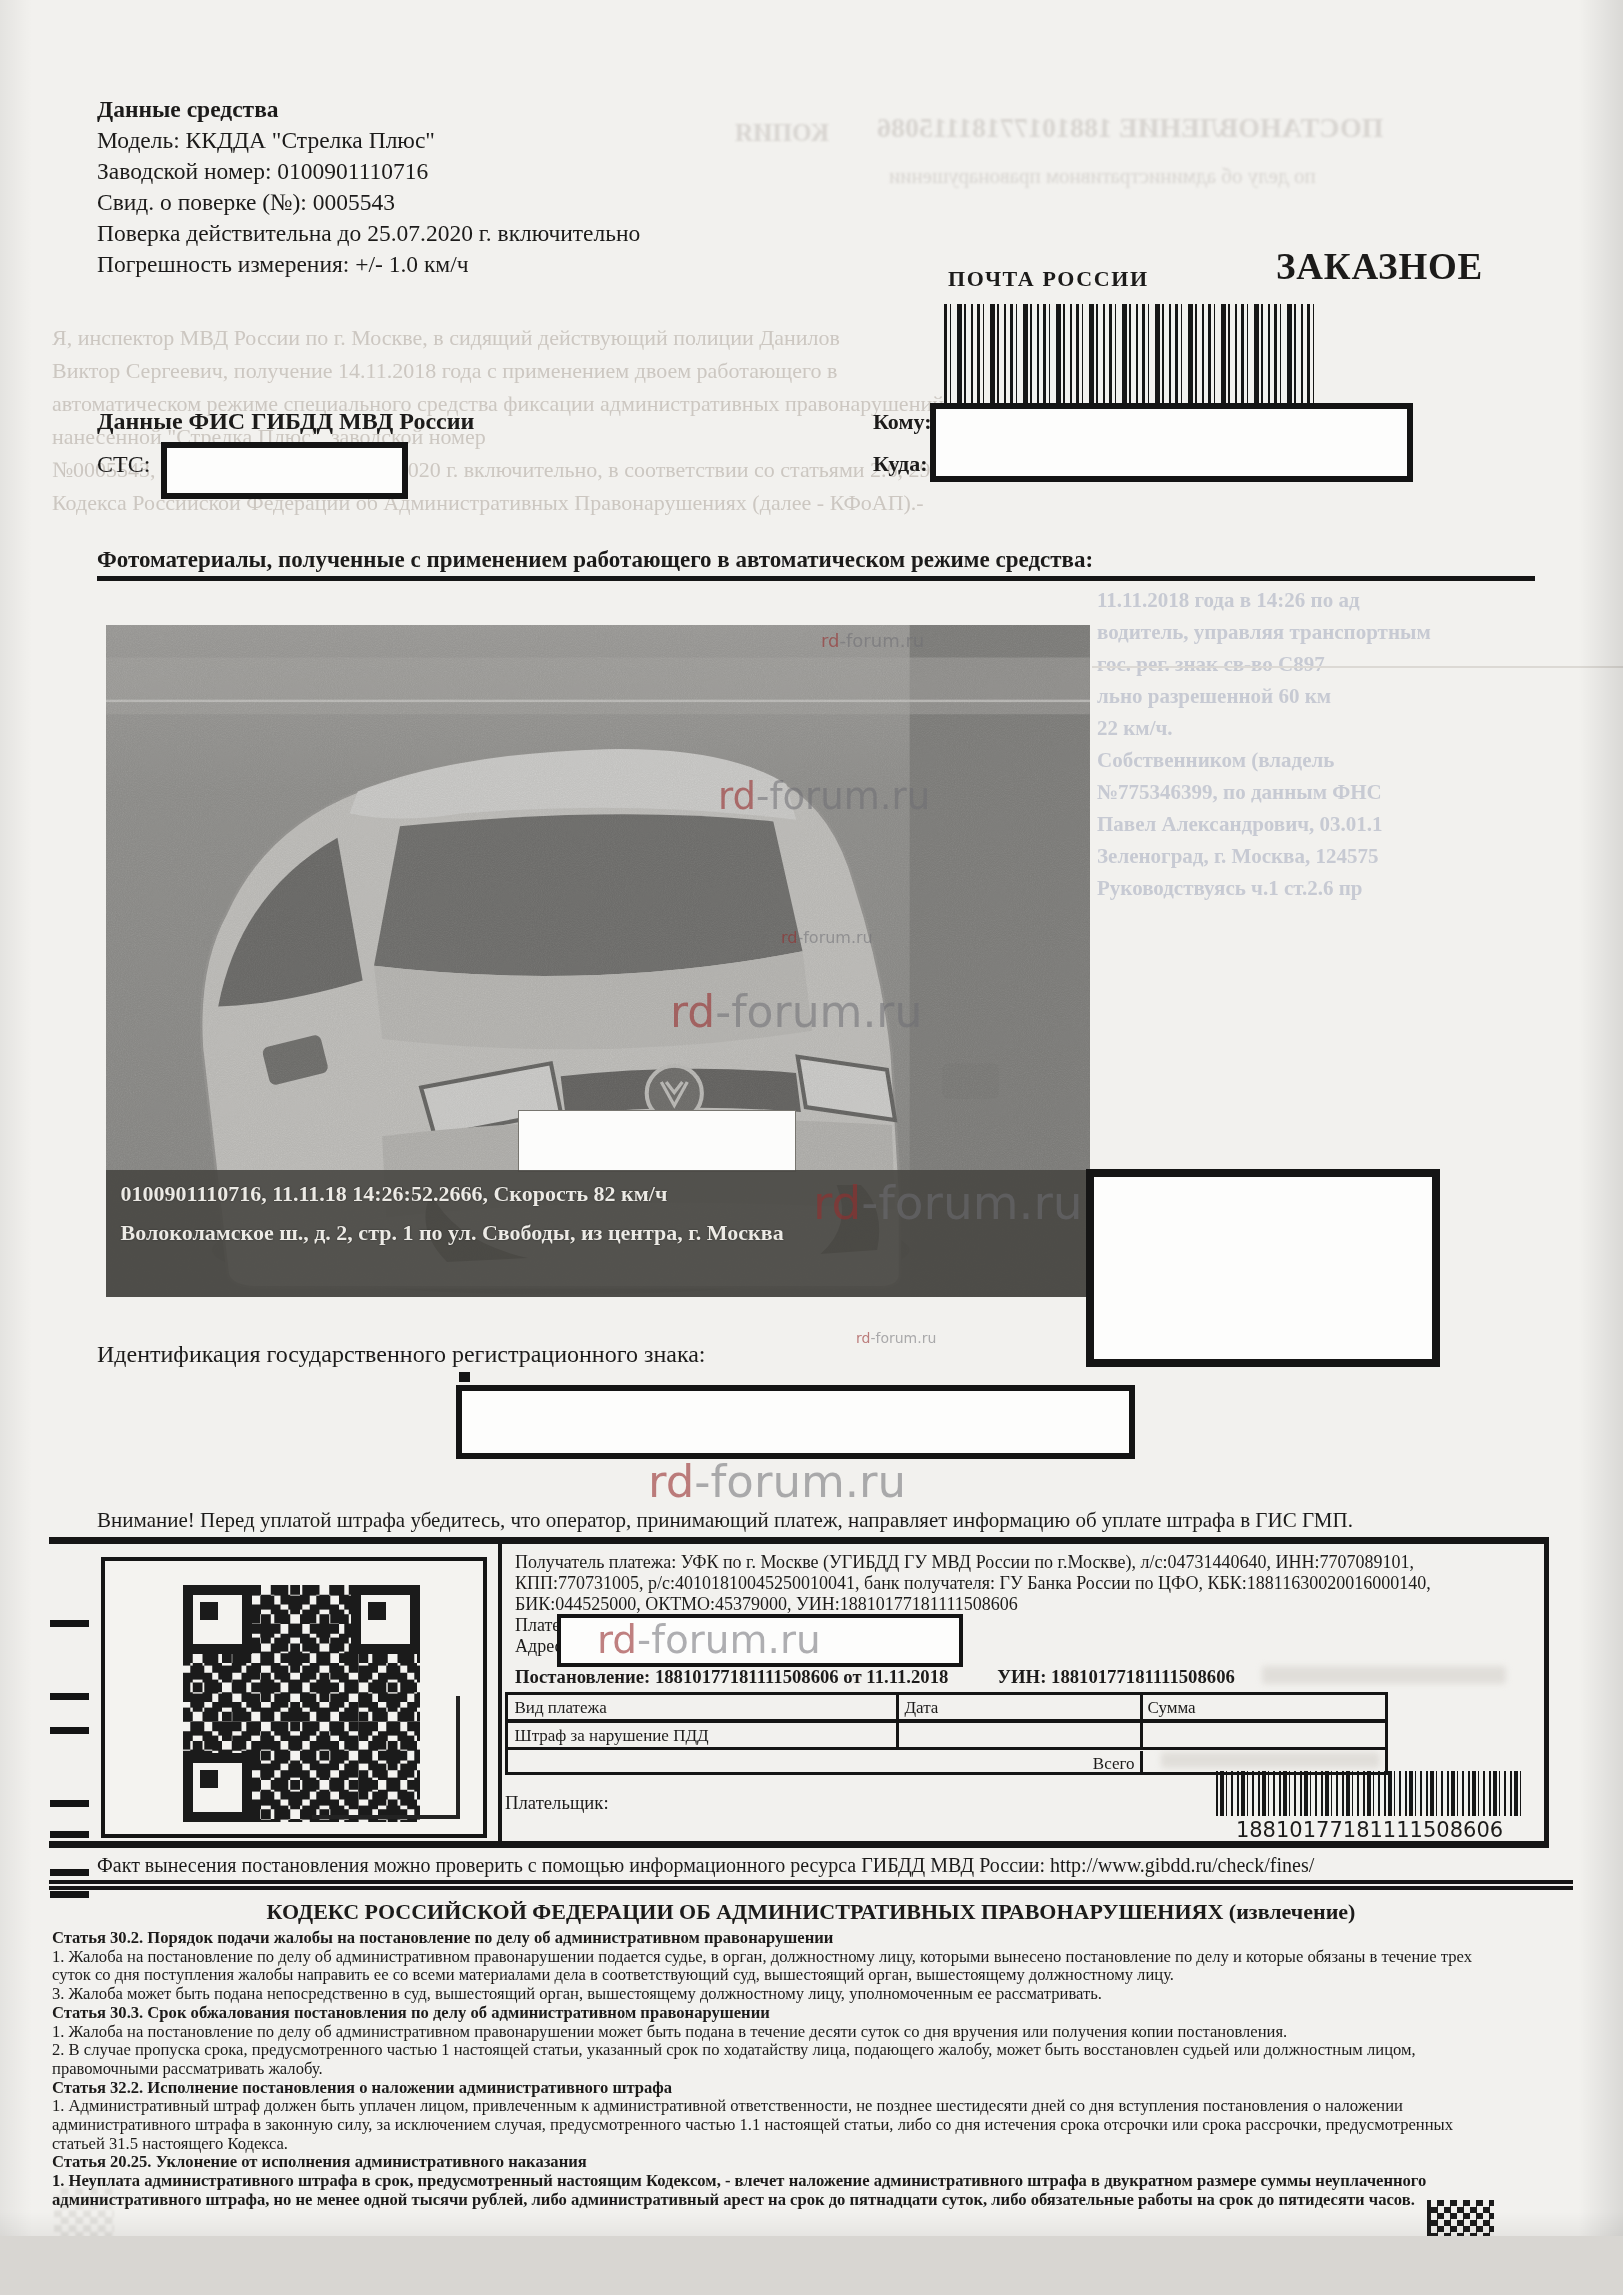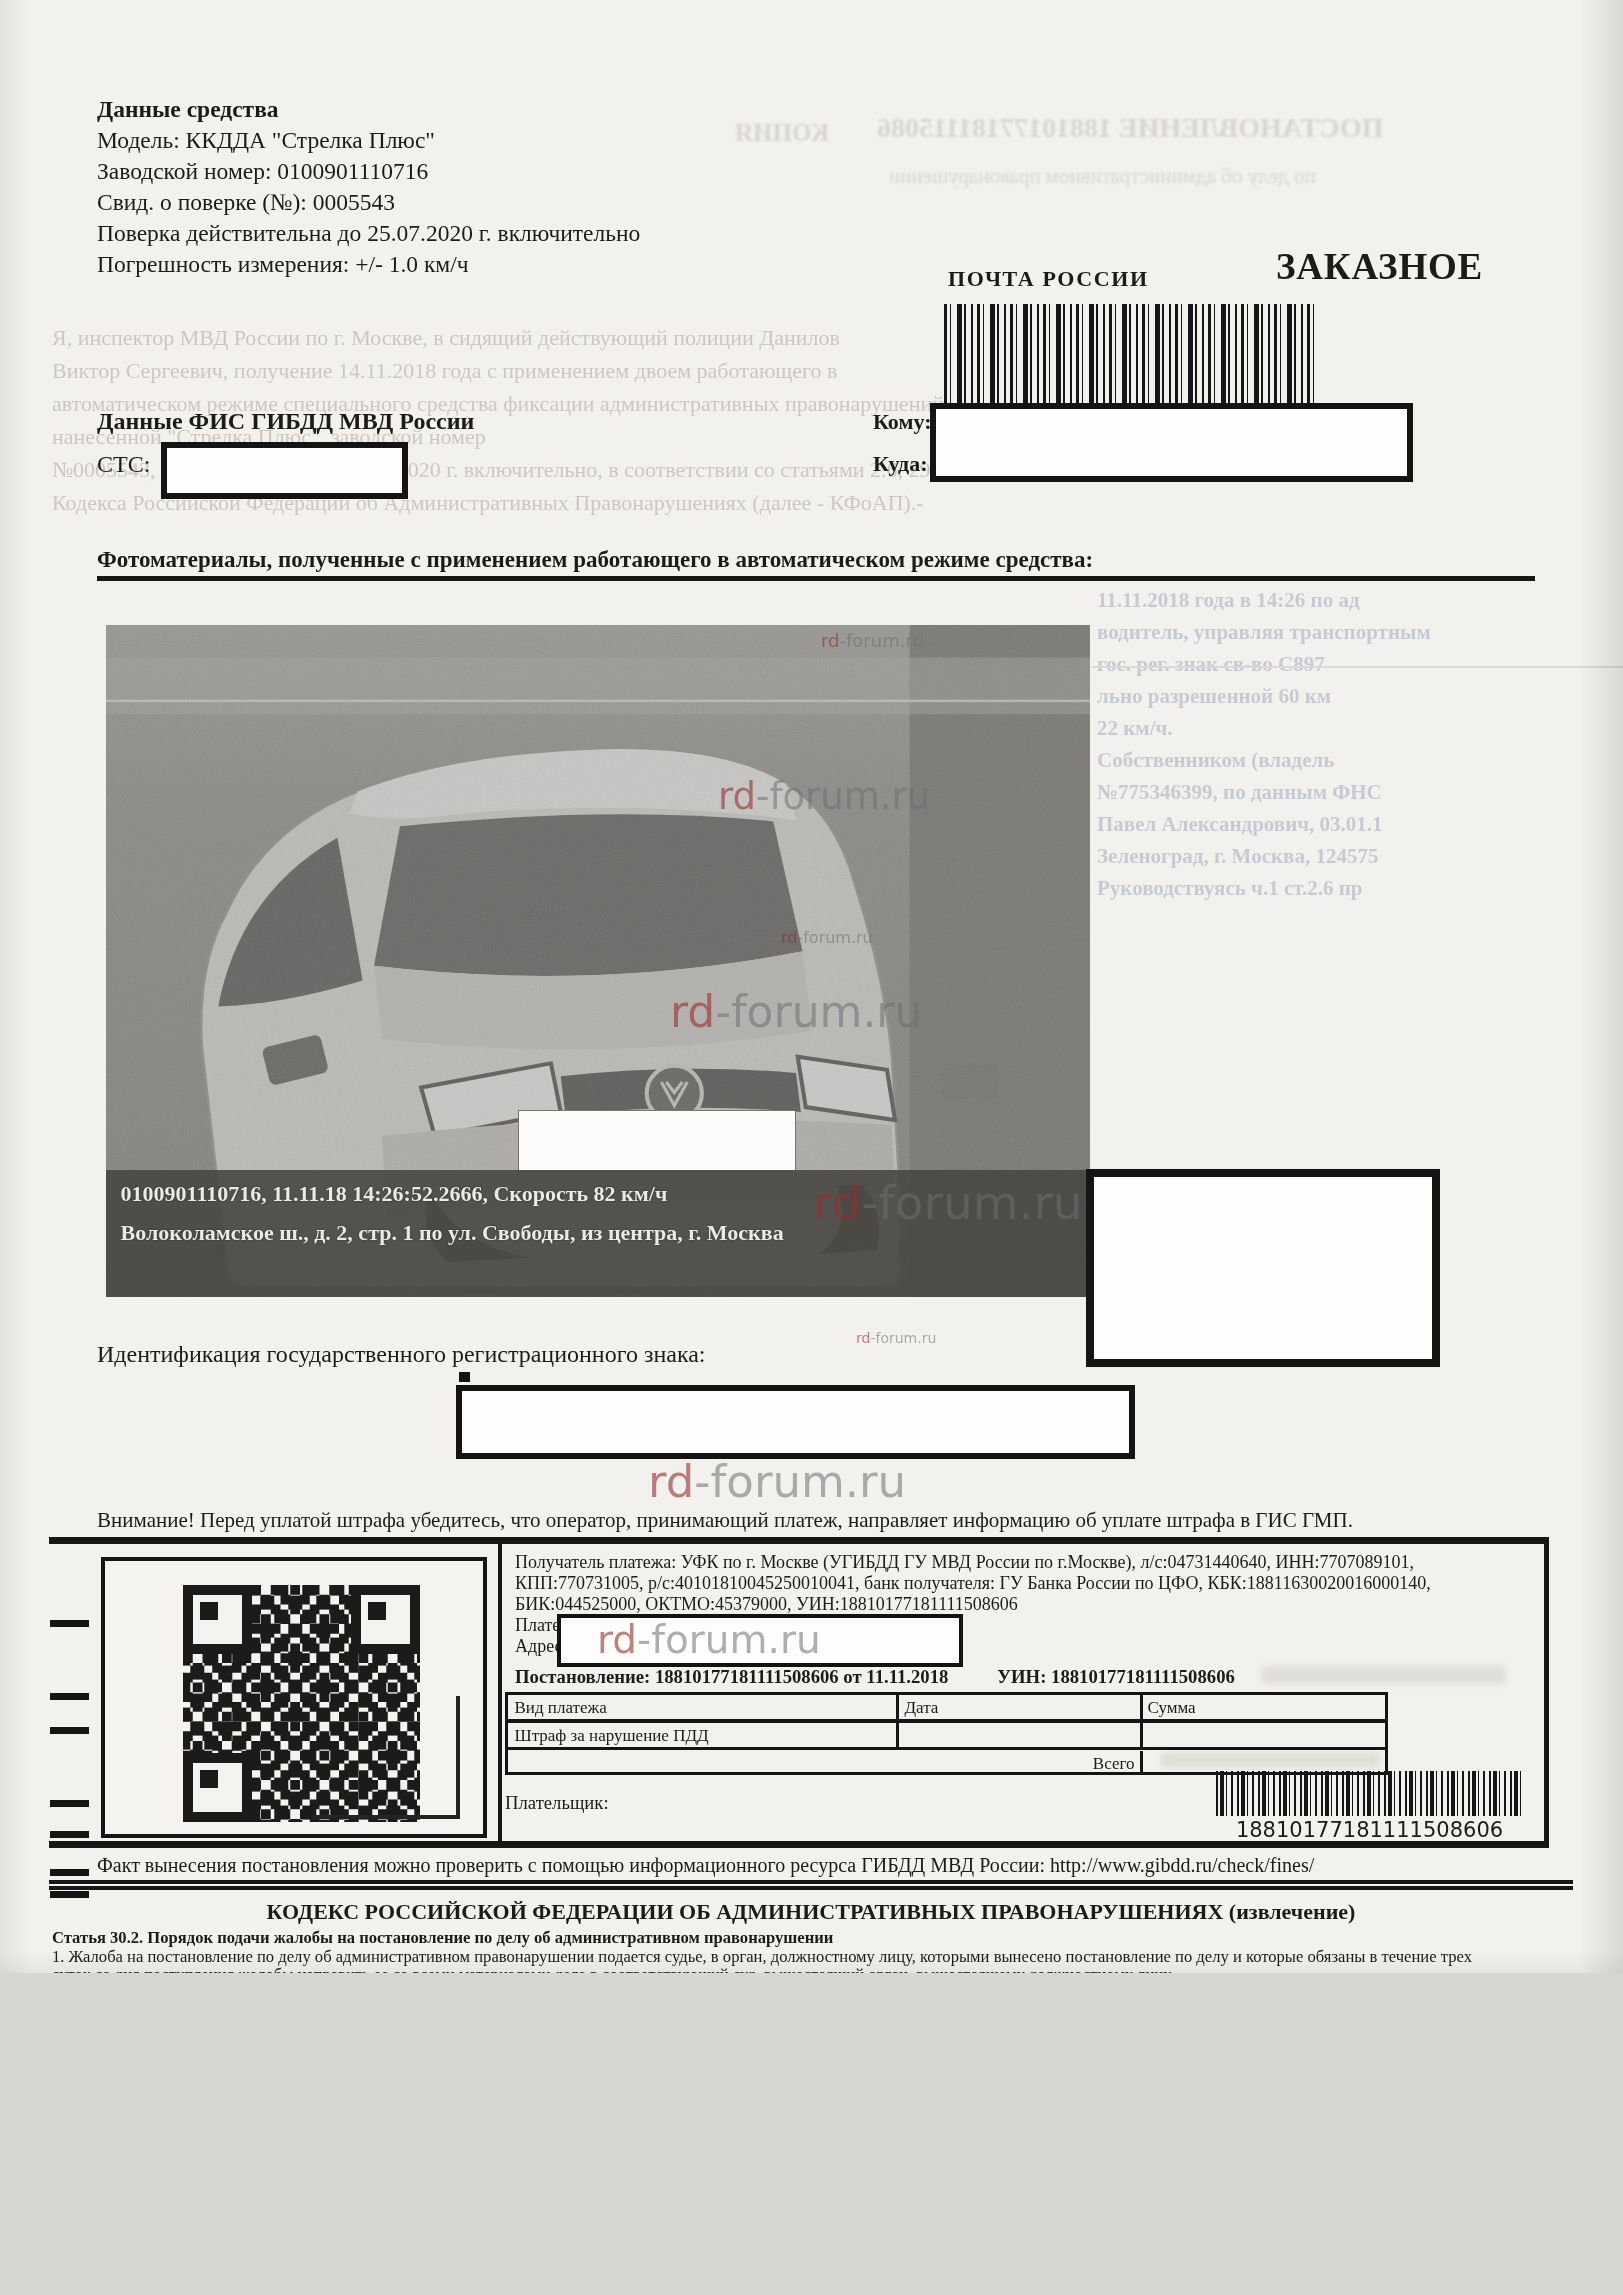--- a/index.html
+++ b/index.html
@@ -1,16 +1,16 @@
 <!DOCTYPE html>
 <html style="font-size:13px"><head>
 <meta charset="utf-8">
 <style>
   html,body{margin:0;padding:0;background:#d8d6d2;}
-  .page{position:relative;width:1623px;height:1973px;margin:0 auto;overflow:hidden;
+  .page{position:relative;width:1623px;height:2236px;margin:0 auto;overflow:hidden;
         background:#f2f1ee;font-family:"Liberation Serif","DejaVu Serif",serif;color:#1c1b1a;}
   .page::after{content:"";position:absolute;inset:0;pointer-events:none;
         background:linear-gradient(90deg,rgba(0,0,0,.06),rgba(0,0,0,0) 32px),
                    linear-gradient(270deg,rgba(0,0,0,.10),rgba(0,0,0,0) 45px),
                    linear-gradient(0deg,rgba(0,0,0,.05),rgba(0,0,0,0) 24px);}
   .abs{position:absolute;}
   .b{font-weight:bold;}
   .doc28{font-size:23px;} .doc30{font-size:24px;} .doc26{font-size:21px;}
   
   .bleed{color:#ccc7c1;filter:blur(0.5px);}

